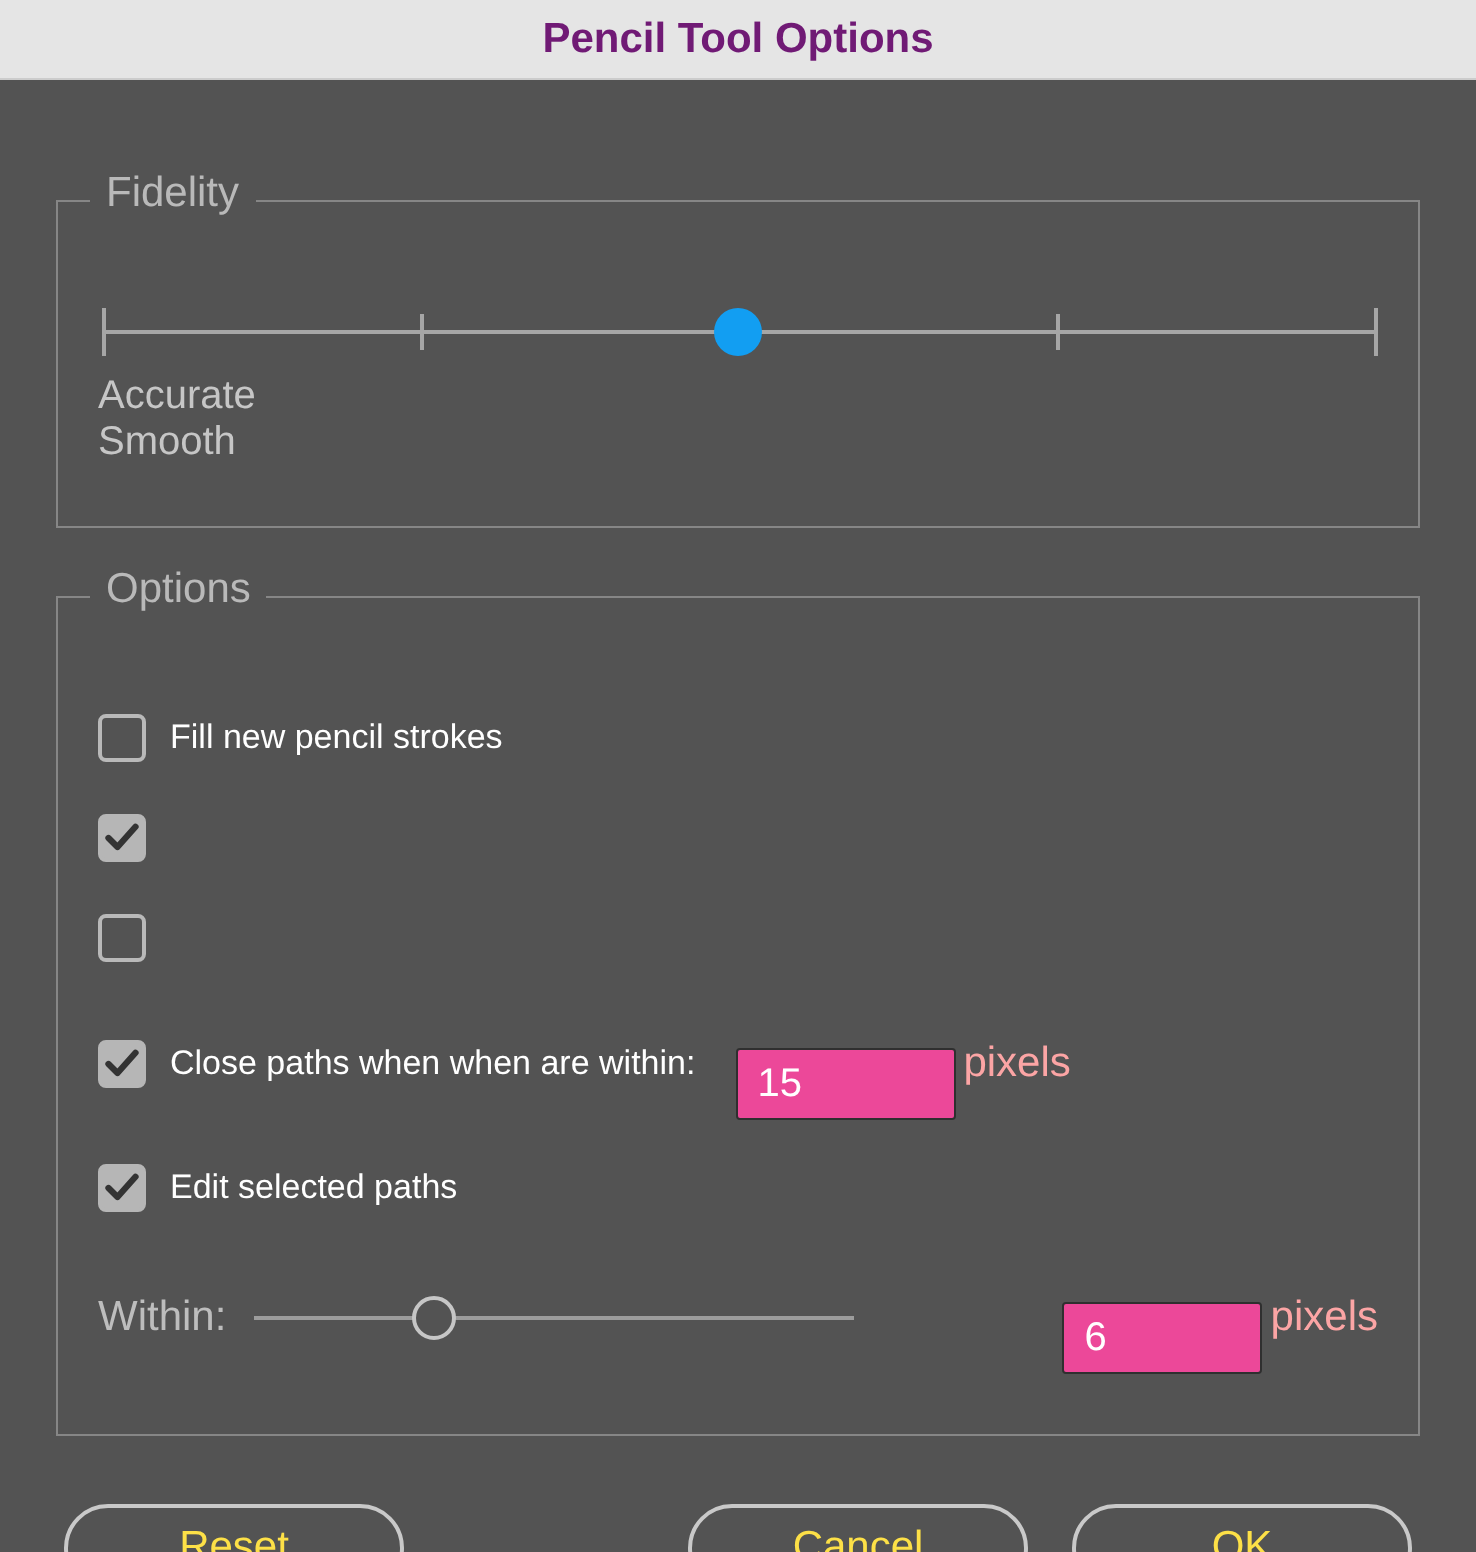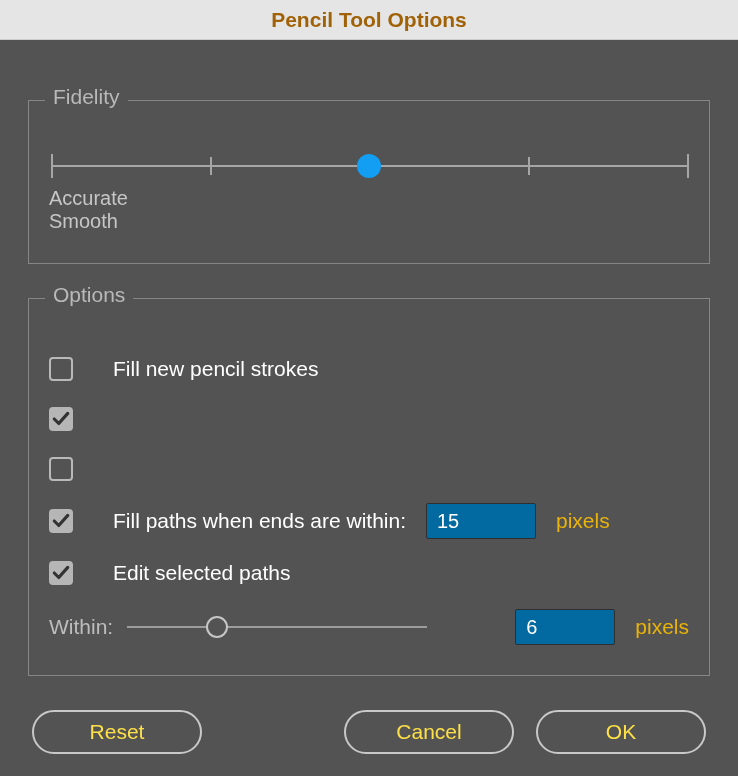--- a/index.html
+++ b/index.html
@@ -17,21 +17,21 @@
       font-size: 21px;
     }
     .titlebar {
       height: 40px;
       background: #e5e5e5;
       display: flex;
       align-items: center;
       justify-content: center;
       font-weight: 700;
       font-size: 21px;
-      color: #a16207;
+      color: #701a75;
       border-bottom: 1px solid #ccc;
     }
     .content {
       padding: 60px 28px 20px 28px;
     }
     .fieldset {
       border: 1px solid #868686;
       position: relative;
       padding: 40px 20px 30px 20px;
       margin-bottom: 34px;
@@ -108,37 +108,37 @@
     .checkbox.checked svg {
       display: block;
     }
     .checkbox svg {
       display: none;
       width: 18px;
       height: 18px;
     }
     .opt-label {
       color: #ffffff;
-      font-size: 21px;
-      margin-left: 28px;
+      font-size: 17px;
     }
     .num-input {
       width: 110px;
       height: 36px;
-      background: #0369a1;
+      background: #ec4899;
       border: 1px solid #2f2f2f;
       color: #fff;
       font-size: 20px;
       padding: 0 10px;
       margin-left: 20px;
       border-radius: 2px;
+      margin-top: 21px;
     }
     .unit {
-      color: #eab308;
-      margin-left: 20px;
+      color: #fca5a5;
+      margin-left: 4px;
       font-size: 21px;
     }
     .within-row {
       display: flex;
       align-items: center;
       margin-top: 20px;
       justify-content: center;
     }
     .within-label {
       color: #bdbdbd;
@@ -244,21 +244,21 @@
         
       </div>
     </div>
 
     <div class="opt-row">
       <div class="checkbox checked">
         <svg viewBox="0 0 16 16">
             <path d="M2 8 L6 12 L14 3" stroke="#333" stroke-width="2.8" fill="none" stroke-linecap="round" stroke-linejoin="round"></path>
           </svg>
       </div>
-      <span class="opt-label">Fill paths when ends are within:</span>
+      <span class="opt-label">Close paths when when are within:</span>
       <input class="num-input" value="15" style="">
       <span class="unit">pixels</span>
     </div>
 
     <div class="opt-row">
       <div class="checkbox checked">
         <svg viewBox="0 0 16 16">
             <path d="M2 8 L6 12 L14 3" stroke="#333" stroke-width="2.8" fill="none" stroke-linecap="round" stroke-linejoin="round"></path>
           </svg>
       </div>

